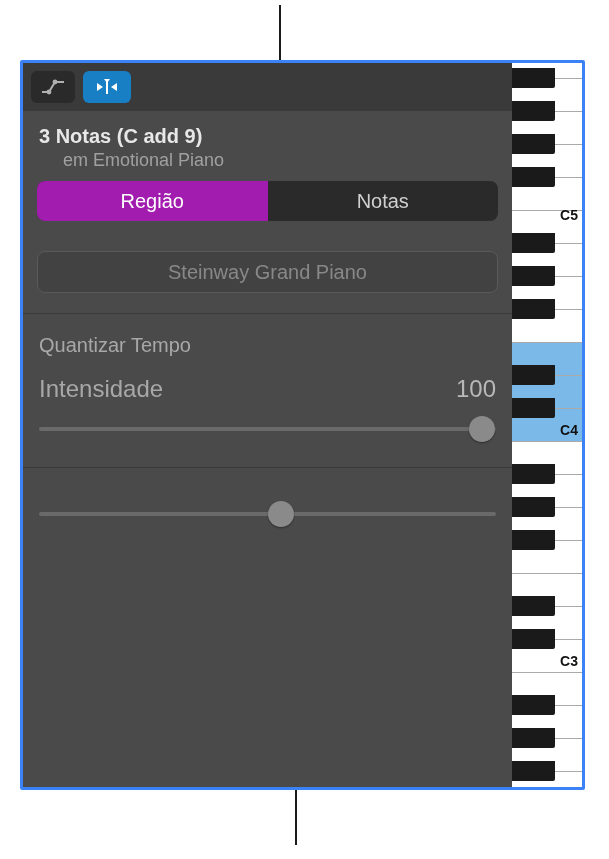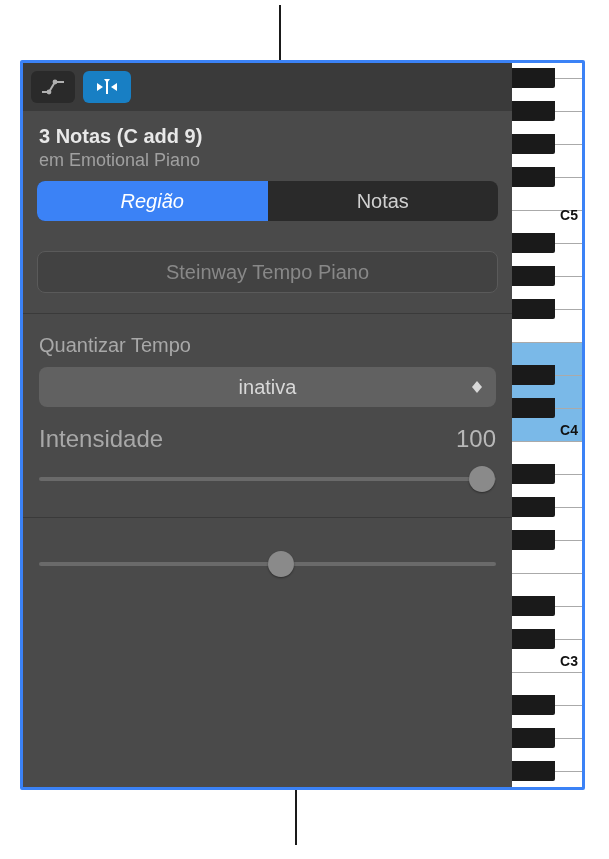--- a/index.html
+++ b/index.html
@@ -51,42 +51,42 @@
     }
     .selection-title {
       color: #e8e8e8;
       font-size: 20px;
       font-weight: 600;
     }
     .selection-subtitle {
       color: #a0a0a0;
       font-size: 18px;
       margin-top: 2px;
+      margin-left: 24px;
     }
     .segmented {
       display: flex;
       margin: 0 14px;
       border-radius: 8px;
       overflow: hidden;
       background: #2a2a2a;
     }
     .segment {
       flex: 1;
       height: 40px;
       display: flex;
       align-items: center;
       justify-content: center;
       color: #d0d0d0;
       font-size: 20px;
       font-weight: 500;
     }
     .segment.active {
-      background: #3b82f6;
+      background: #a21caf;
       color: #fff;
-      font-style: italic;
     }
     .named-field {
       margin: 30px 14px 20px 14px;
       height: 42px;
       background: #424242;
       border: 1px solid #5a5a5a;
       border-radius: 8px;
       display: flex;
       align-items: center;
       justify-content: center;
@@ -230,38 +230,27 @@
           <span>em </span><span>Emotional Piano</span>
         </div>
       </div>
 
       <div class="segmented">
         <div class="segment active">Região</div>
         <div class="segment">Notas</div>
       </div>
 
       <div class="named-field">
-        <span>Steinway Tempo Piano</span>
+        <span>Steinway Grand Piano</span>
       </div>
 
       <div class="divider"></div>
 
       <div class="param-section">
         <div class="param-label">Quantizar Tempo</div>
-        <div class="select-field">
-          <span>inativa</span>
-          <div class="select-chevrons">
-            <svg width="10" height="6" viewBox="0 0 10 6">
-                <polygon points="5,0 10,6 0,6" fill="#d8d8d8"></polygon>
-              </svg>
-            <svg width="10" height="6" viewBox="0 0 10 6">
-                <polygon points="0,0 10,0 5,6" fill="#d8d8d8"></polygon>
-              </svg>
-          </div>
-        </div>
 
         <div class="param-row">
           <span>Intensidade</span>
           <span class="param-value">100</span>
         </div>
         <div class="slider-track">
           <div class="slider-bar"></div>
           <div class="slider-thumb" style="left:97%"></div>
         </div>
       </div>

